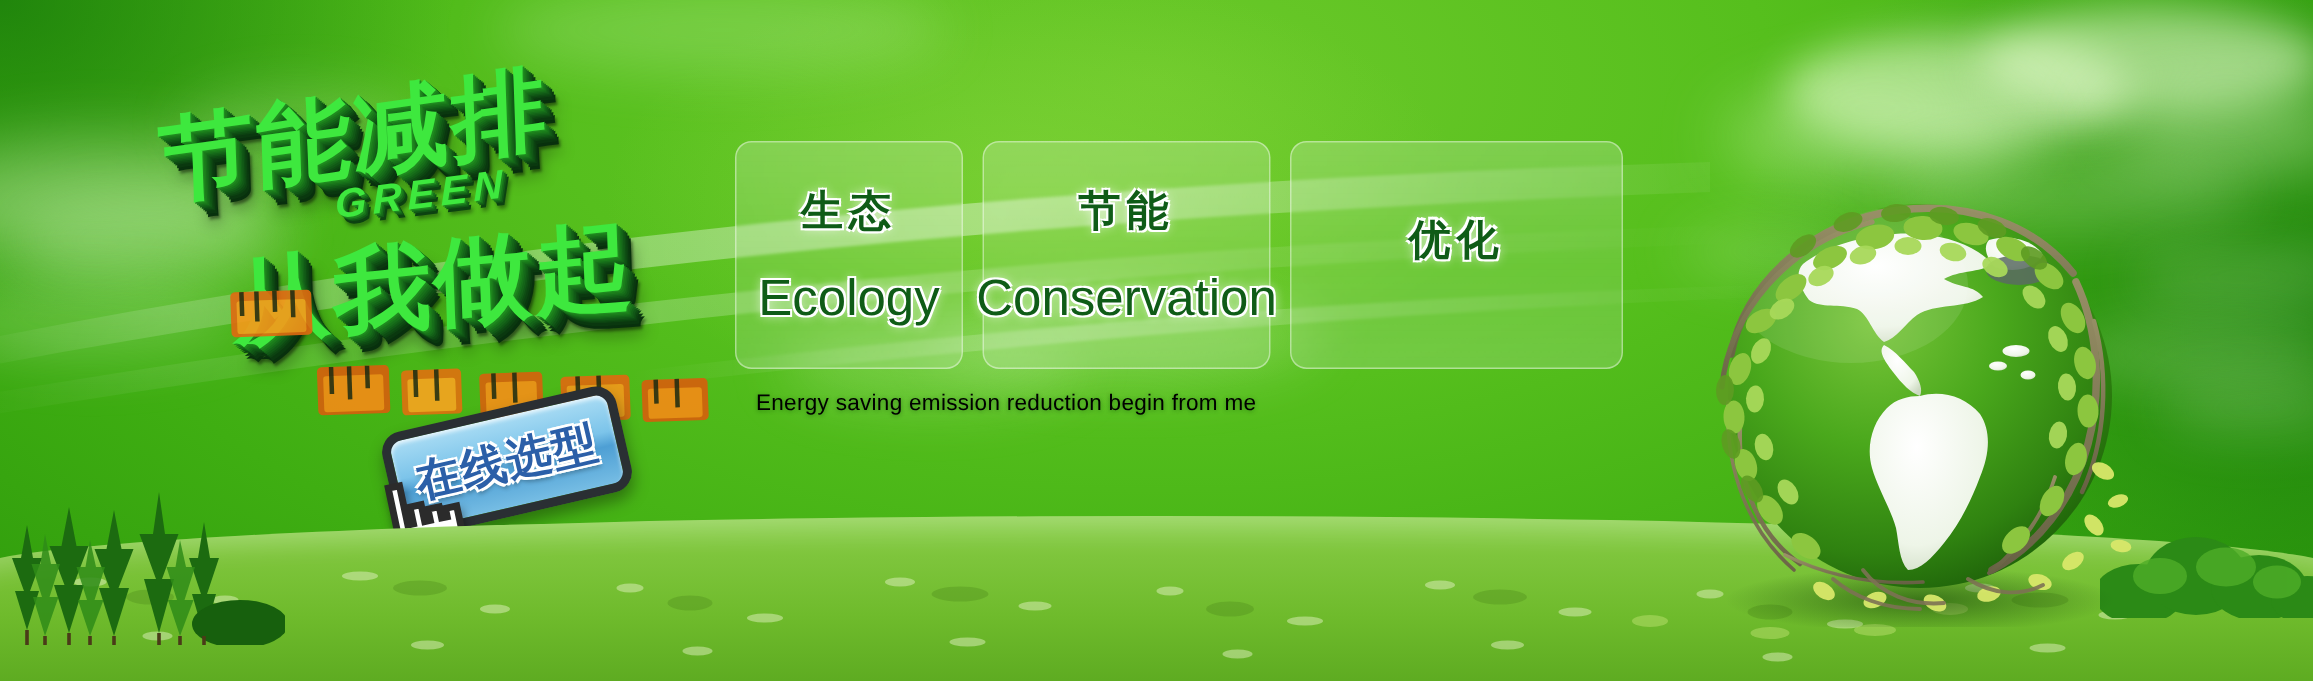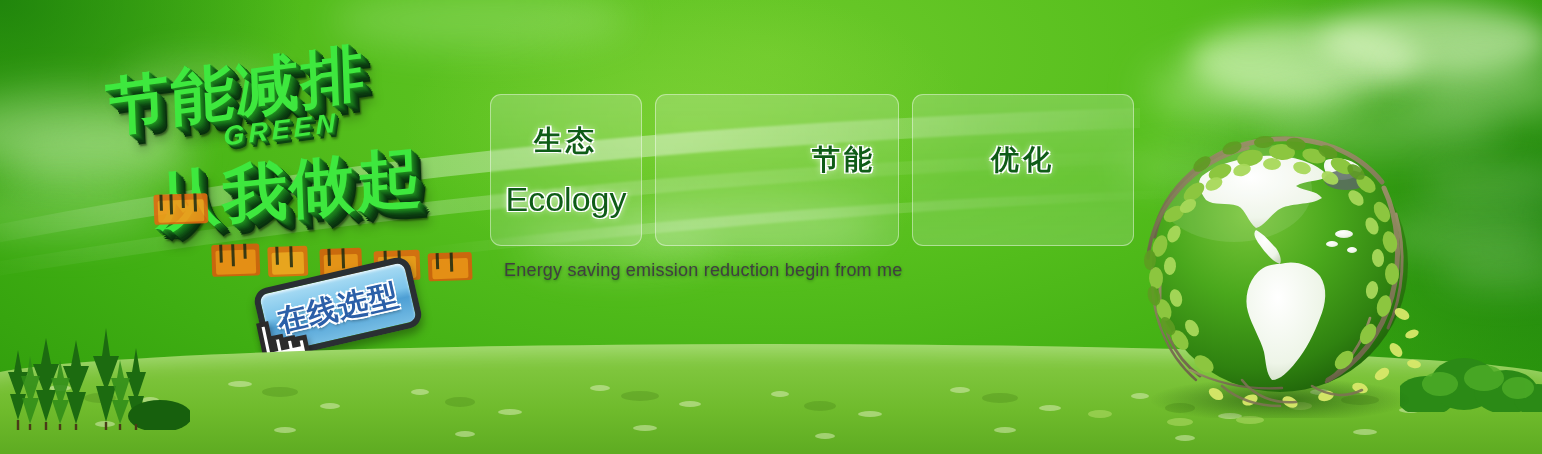--- a/index.html
+++ b/index.html
@@ -159,27 +159,27 @@
   }
   .card-en{
     font-size:34px; color:#0f5c17; font-weight:normal;
     letter-spacing:0px;
     text-shadow:
       -1.4px -1.4px 0 #fff, 1.4px -1.4px 0 #fff,
       -1.4px 1.4px 0 #fff, 1.4px 1.4px 0 #fff,
       0 0 7px rgba(255,255,255,.95);
   }
   .card-1{ width:152px; }
-  .card-2{ width:244px;align-items:flex-end; }
+  .card-2{ width:192px; }
   .card-3{ width:222px; }
 
   
   .tagline{
     position:absolute; left:504px; top:260px;
-    font-size:18px; color:#404040;
+    font-size:15px; color:#000000;
     letter-spacing:.2px;
     text-shadow:0 1px 3px rgba(0,60,0,.45);
     white-space:nowrap;
   }
 
   
   .globe-wrap{
     position:absolute; left:1130px; top:118px;
     width:300px; height:300px;
   }
@@ -286,20 +286,21 @@
     </g>
   </svg>
 
   <div class="cards">
     <div class="card card-1">
       <span class="card-cn">生态</span>
       <span class="card-en">Ecology</span>
     </div>
     <div class="card card-2">
       <span class="card-cn">节能</span>
+      <span class="card-en">Conservation</span>
     </div>
     <div class="card card-3">
       <span class="card-cn">优化</span>
     </div>
   </div>
 
   <div class="tagline">Energy saving emission reduction begin from me</div>
 
   <svg class="treeline" viewBox="0 0 1542 70" preserveAspectRatio="none">
     <path d="M0,70 L0,52 Q18,40 32,50 Q48,34 66,48 Q84,30 104,46 Q126,36 146,50

